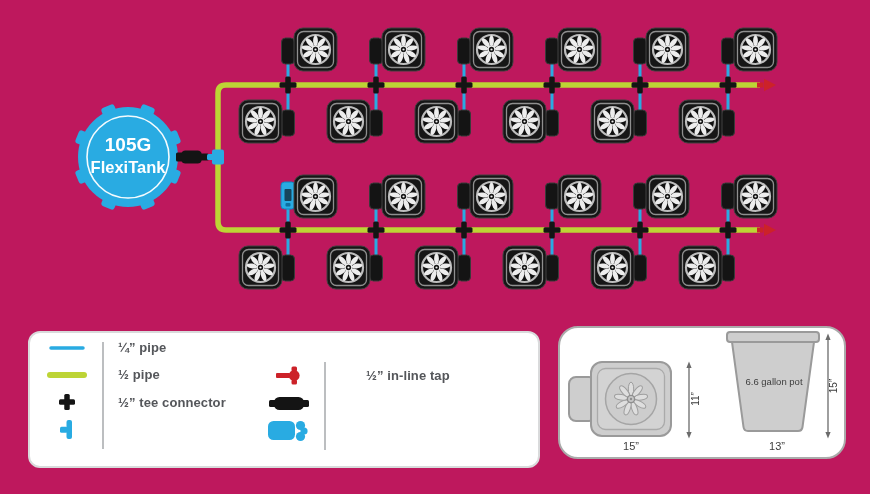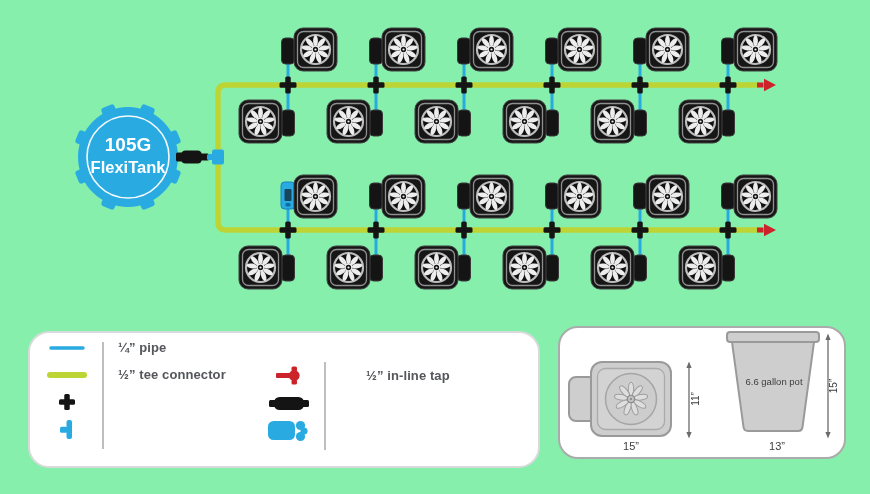--- a/index.html
+++ b/index.html
@@ -1,25 +1,25 @@
 <!DOCTYPE html>
 <html><head>
 <meta charset="utf-8">
 <style>
   html,body{margin:0;padding:0;background:#fff;}
   *{box-sizing:border-box;}
   .stage{
-    position:relative;width:870px;height:494px;background:#86efac;overflow:hidden;
+    position:relative;width:870px;height:494px;background:#be185d;overflow:hidden;
     font-family:"Liberation Sans", sans-serif;
   }
   #diagram{position:absolute;left:0;top:0;}
   
   .legend{
     position:absolute;left:28px;top:331px;width:512px;height:137px;
-    border:2px solid #d9dadb;border-radius:21px;background:#fff;
+    border:2px solid #d9dadb;border-radius:12px;background:#fff;
   }
   .lg-icons-left{position:absolute;left:0;top:1px;width:73px;}
   .lg-icons-left .lg-row{height:27.3px;display:flex;align-items:center;justify-content:center;}
   .lg-div{position:absolute;width:2px;background:#bcbec0;}
   .lg-div-left{left:72px;top:9px;height:107px;}
   .lg-div-right{left:294px;top:29px;height:88px;}
   .lg-text-left{position:absolute;left:88px;top:1px;}
   .lg-text-left .lg-row{height:27.3px;display:flex;align-items:center;}
   .lg-icons-right{position:absolute;left:224px;top:29px;width:70px;}
   .lg-icons-right .lg-row{height:27.5px;display:flex;align-items:center;justify-content:center;}
@@ -1027,20 +1027,23 @@
           <rect x="3" y="8.7" width="7.5" height="6" rx="1.5" fill="#29abe2"></rect>
         </svg>
       </div>
     </div>
 
     <div class="lg-div lg-div-left"></div>
 
     <div class="lg-text-left">
       <div class="lg-row">
           <span class="lg-label">¼” pipe</span>
+        </div>
+      <div class="lg-row">
+          <span class="lg-label">½ pipe</span>
         </div>
       <div class="lg-row">
           <span class="lg-label">½” tee connector</span>
         </div>
     </div>
 
     <div class="lg-icons-right">
       <div class="lg-row">
         <svg width="26" height="21">
           <rect x="0" y="8" width="14" height="5" rx="1" fill="#cc2229"></rect>

